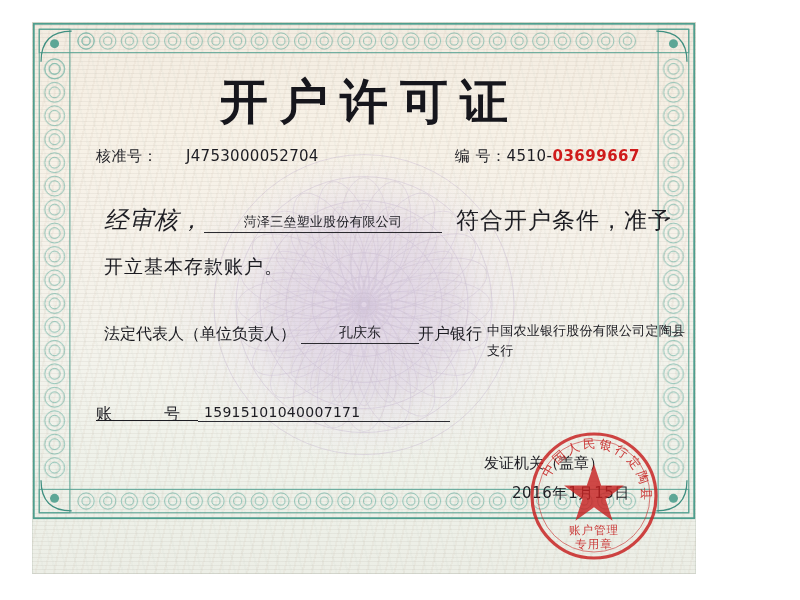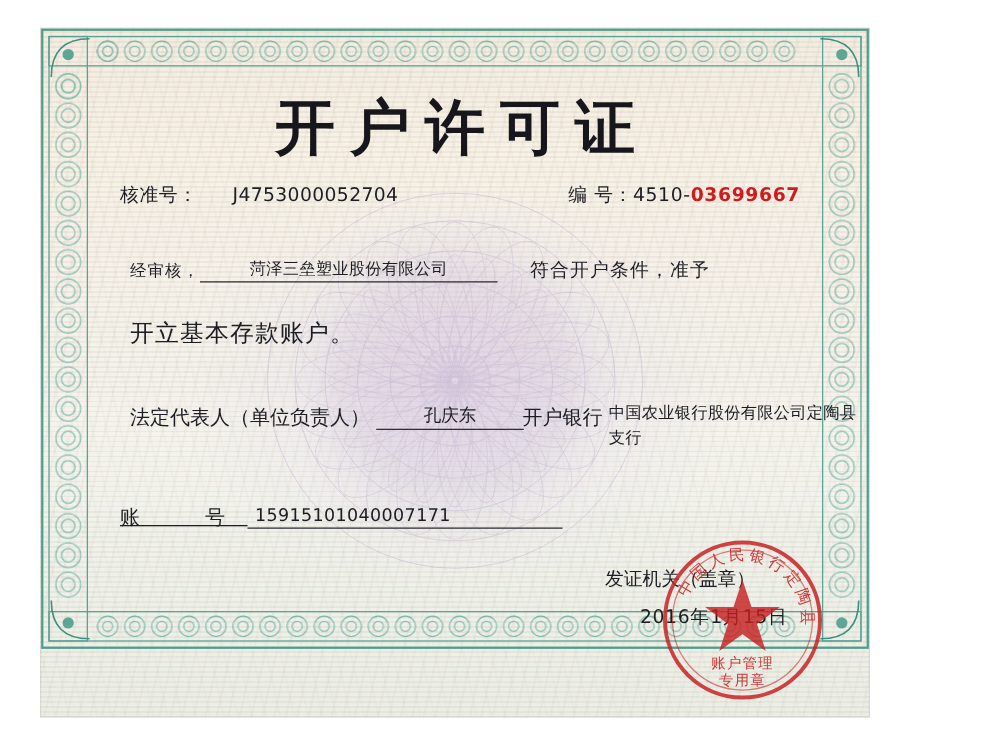--- a/index.html
+++ b/index.html
@@ -117,32 +117,32 @@
     letter-spacing: 0.5px;
   }
   .body-l1 {
     position: absolute;
     left: 72px;
     top: 182px;
     width: 600px;
     font-size: 19px;
     white-space: nowrap;
   }
-  .body-l1 .lead { font-size: 13px; letter-spacing: 1px; }
+  .body-l1 .lead { font-size: 24px; letter-spacing: 1px; font-style: italic; }
   .company {
     display: inline-block;
     min-width: 230px;
     border-bottom: 1px solid #2b2b30;
     font-size: 13px;
     text-align: center;
     padding: 0 4px 1px 4px;
     transform: translateY(-2px);
     letter-spacing: 0.2px;
   }
-  .tail1 { margin-left: 26px; font-size: 15px; letter-spacing: 1px; }
+  .tail1 { margin-left: 14px; font-size: 23px; letter-spacing: 1px; }
   .body-l2 {
     position: absolute;
     left: 72px;
     top: 232px;
     font-size: 19px;
     letter-spacing: 1px;
   }
   .row-rep {
     position: absolute;
     left: 72px;

